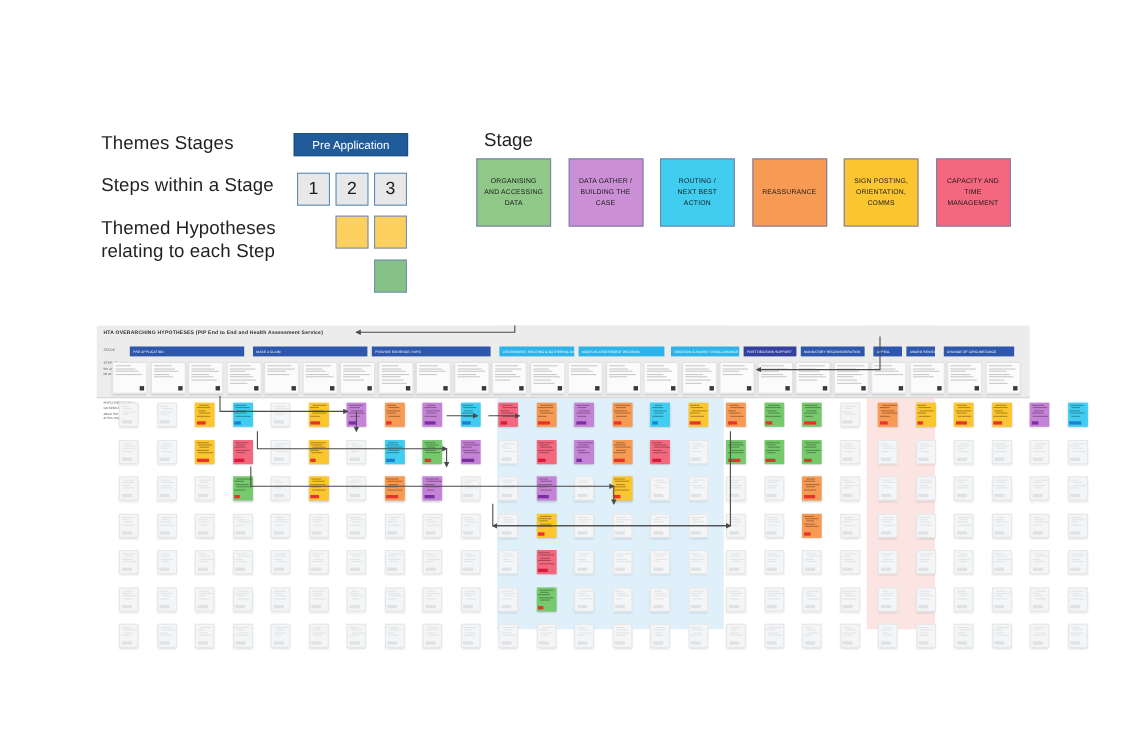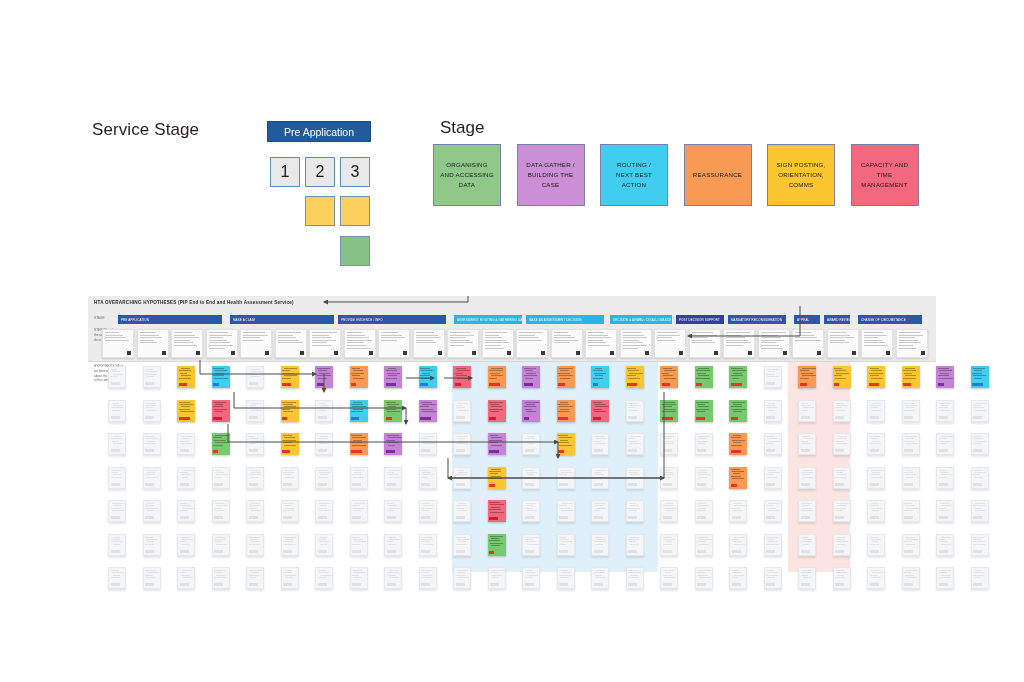--- a/index.html
+++ b/index.html
@@ -173,23 +173,26 @@
   }
   .note.empty .tl{background:rgba(0,0,0,.07);}
 
   #connectors{position:absolute;left:0;top:0;width:848px;height:276px;}
 </style>
 </head>
 <body>
 
 <div id="legend">
 
-  <div class="legend-label" id="lbl-service-stages">Service Stage</div>
-
-
+  <div class="legend-label" id="lbl-service-stages">Themes Stages</div>
+
+  <div class="legend-label" id="lbl-steps">Steps within a Stage</div>
+
+  <div class="legend-label" id="lbl-hypotheses">Themed Hypotheses
+relating to each Step</div>
 
   <div class="stage-chip">Pre Application</div>
 
   <div class="step-box" id="step-1">1</div>
   <div class="step-box" id="step-2">2</div>
   <div class="step-box" id="step-3">3</div>
 
   <div class="hyp-box" id="hyp-a"></div>
   <div class="hyp-box" id="hyp-b"></div>
   <div class="hyp-box" id="hyp-c"></div>

